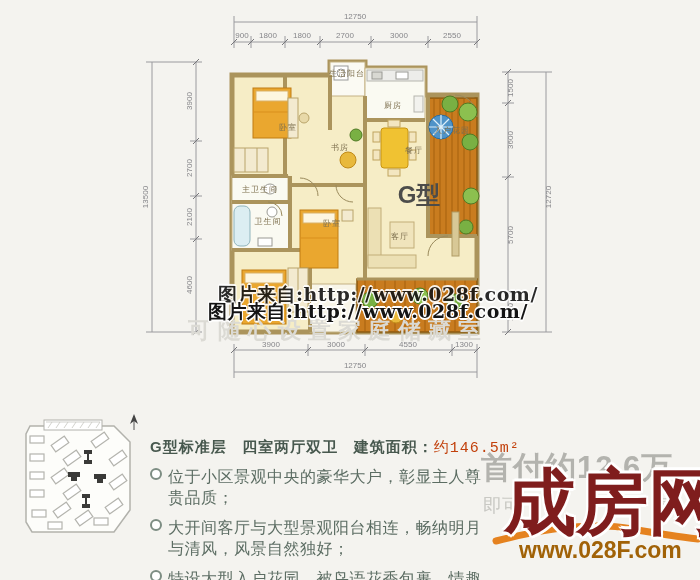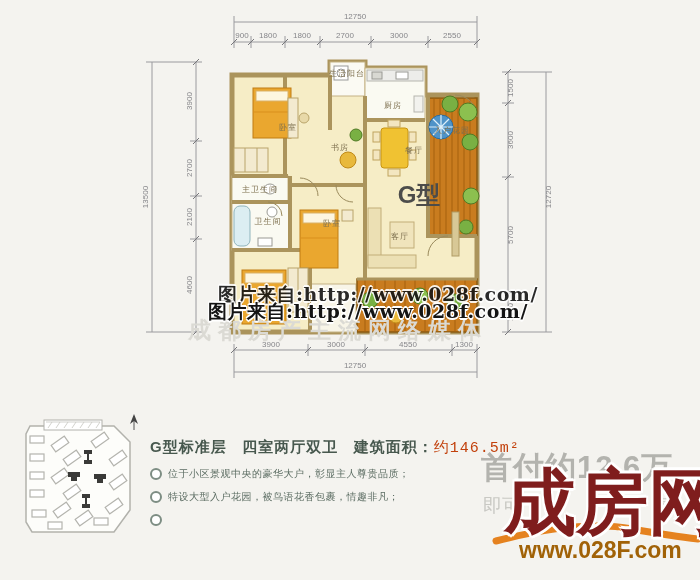--- a/index.html
+++ b/index.html
@@ -12,21 +12,21 @@
   .wm-photo{font-family:"DejaVu Serif",serif;font-weight:bold;font-size:19px;color:#141414;
     letter-spacing:.5px;white-space:nowrap;z-index:6;
     text-shadow:-1px -1px 0 #fff,1px -1px 0 #fff,-1px 1px 0 #fff,1px 1px 0 #fff,0 2px 0 #fff,0 -2px 0 #fff;}
   .wm-photo.upper{opacity:.9;z-index:5;}
   .wm-media{font-size:23px;font-weight:bold;color:#dbdad4;letter-spacing:7px;white-space:nowrap;z-index:4;}
   
   .info{left:150px;top:438px;width:335px;z-index:3;}
   .info-title{font-size:15px;font-weight:bold;color:#47584e;letter-spacing:1px;white-space:nowrap;}
   .info-title .area-val{font-family:Liberation Mono, monospace;font-weight:normal;color:#c2410c;}
   .bullets{list-style:none;margin:10px 0 0 0;padding:0;}
-  .bullets li{display:flex;align-items:flex-start;margin-bottom:9px;font-size:10px;color:#5c6d63;letter-spacing:.5px;}
+  .bullets li{display:flex;align-items:flex-start;margin-bottom:9px;font-size:16px;color:#5c6d63;letter-spacing:.5px;}
   .ring{flex:0 0 auto;width:8px;height:8px;border:2px solid #7d8d83;border-radius:50%;margin:1px 6px 0 0;background:#fff;}
   
   .downpay{left:481px;top:447px;font-size:31px;font-weight:bold;color:#b3b3ae;letter-spacing:1px;z-index:2;white-space:nowrap;text-align:right;}
   .promo-sub{top:493px;font-size:19px;color:#c9c9c4;z-index:2;}
   .logo-cn{left:504px;top:466px;font-size:72px;font-weight:bold;color:#7f1d1d;line-height:1;z-index:7;white-space:nowrap;
     text-shadow:-2px -2px 0 #fff,2px -2px 0 #fff,-2px 2px 0 #fff,2px 2px 0 #fff,0 3px 0 #fff,0 -3px 0 #fff;}
   .swoosh{left:492px;top:515px;z-index:6;}
   .site-url{left:519px;top:537px;font-size:23px;font-weight:bold;color:#a16207;z-index:8;white-space:nowrap;}
   
   text{font-family:"Liberation Sans","DejaVu Sans",sans-serif;}
@@ -211,21 +211,21 @@
     <text x="513" y="88" class="dimtxt" text-anchor="middle" transform="rotate(-90 513 88)">1500</text>
     <text x="513" y="140" class="dimtxt" text-anchor="middle" transform="rotate(-90 513 140)">3600</text>
     <text x="513" y="235" class="dimtxt" text-anchor="middle" transform="rotate(-90 513 235)">5700</text>
     <text x="513" y="312" class="dimtxt" text-anchor="middle" transform="rotate(-90 513 312)">1920</text>
     <text x="551" y="197" class="dimtxt" text-anchor="middle" transform="rotate(-90 551 197)">12720</text>
   </g>
 </svg>
 
 <div class="abs wm-photo upper" style="left:218px;top:282px;">图片来自:http://www.028f.com/</div>
 <div class="abs wm-photo" style="left:208px;top:299px;">图片来自:http://www.028f.com/</div>
-<div class="abs wm-media" style="left:188px;top:315px;">成都房产主流网络媒体</div>
+<div class="abs wm-media" style="left:188px;top:315px;">可随心设置家庭储藏室</div>
 
 <svg class="abs" style="left:18px;top:410px;" width="130" height="145" viewBox="0 0 130 145">
   <polygon points="12,16 96,16 112,32 112,100 96,122 14,122 8,112 8,24" fill="#fdfdfa" stroke="#b2b2ac" stroke-width="1.5"></polygon>
   <rect x="26" y="10" width="58" height="10" fill="#fff" stroke="#b2b2ac"></rect>
   <path d="M28,12h54M30,18l4,-6M38,18l4,-6M46,18l4,-6M54,18l4,-6M62,18l4,-6M70,18l4,-6M78,18l4,-6" stroke="#c6c6c0" stroke-width=".8" fill="none"></path>
   <g fill="#fff" stroke="#b4b4ae" stroke-width="1.2">
     <rect x="12" y="26" width="14" height="7"></rect>
       <rect x="12" y="44" width="14" height="7"></rect>
     <rect x="12" y="62" width="14" height="7"></rect>
       <rect x="12" y="80" width="14" height="7"></rect>
@@ -261,20 +261,24 @@
     <span>四室两厅双卫</span>&nbsp;&nbsp;
     <span>建筑面积：</span><span class="area-val">约146.5m²</span>
   </div>
   <ul class="bullets">
     <li>
         <span class="ring"></span>
         <span>位于小区景观中央的豪华大户，彰显主人尊贵品质；</span>
       </li>
     <li>
         <span class="ring"></span>
+        <span>大开间客厅与大型景观阳台相连，畅纳明月与清风，风景自然独好；</span>
+      </li>
+    <li>
+        <span class="ring"></span>
         <span>特设大型入户花园，被鸟语花香包裹，情趣非凡；</span>
       </li>
     <li>
         <span class="ring"></span>
       </li>
   </ul>
 </div>
 
 <div class="abs downpay">首付约12.6万</div>
 <div class="abs promo-sub" style="left:483px;">即可</div>

